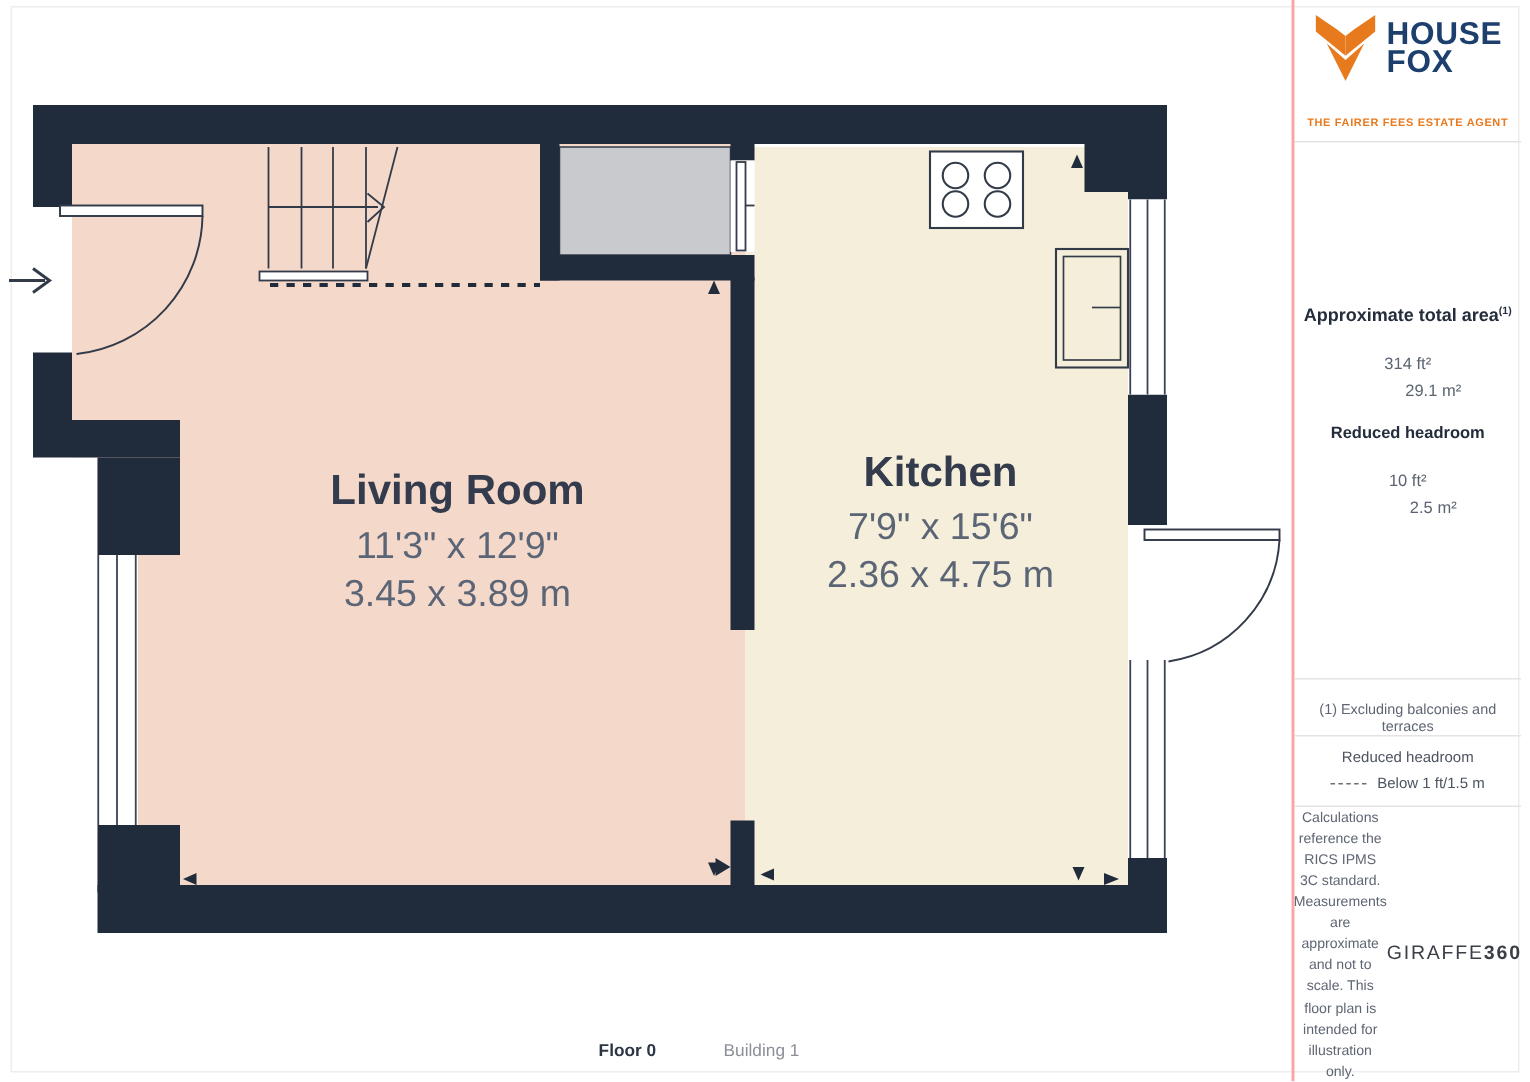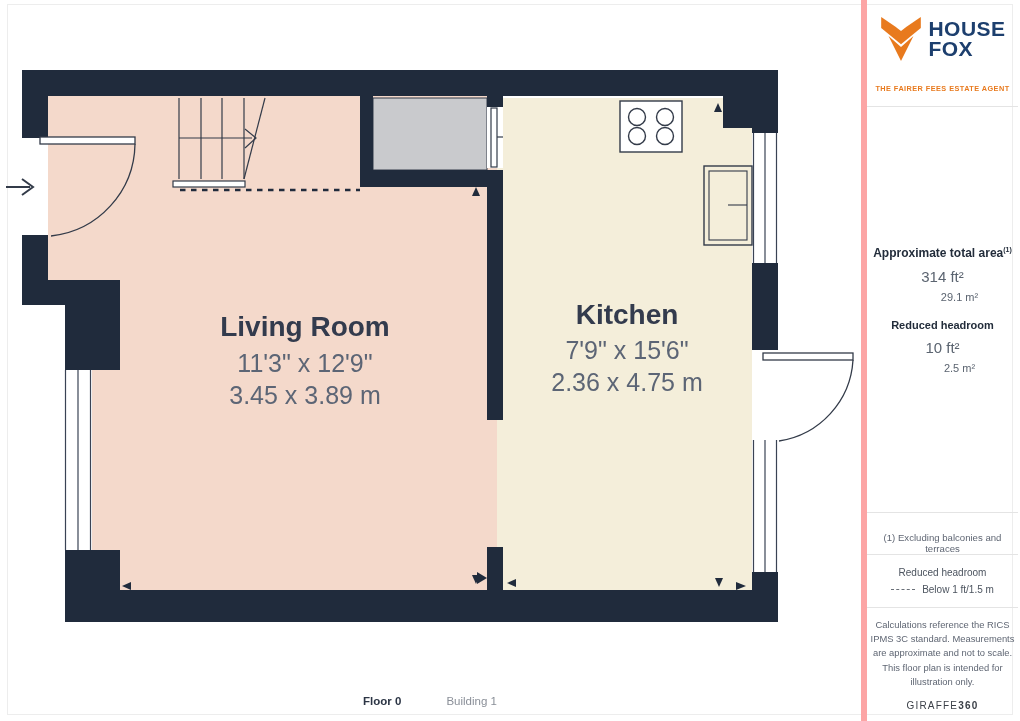--- a/index.html
+++ b/index.html
@@ -1,47 +1,47 @@
 <!DOCTYPE html>
 <html><head>
 <meta charset="utf-8">
 <style>
   html,body{margin:0;padding:0;background:#ffffff;}
   #page{position:relative;width:1020px;height:721px;background:#ffffff;overflow:hidden;
         font-family:"Liberation Sans", sans-serif;}
   #frame{position:absolute;left:7px;top:4px;width:1004px;height:709px;border:1px solid #ededed;pointer-events:none;}
   #plan{position:absolute;left:0;top:0;}
   
-  #sidebar{position:absolute;left:861px;top:0;width:151px;height:721px;border-left:6px solid #fca5a5;
+  #sidebar{position:absolute;left:861px;top:0;width:151px;height:721px;border-left:2px solid #fca5a5;
            display:flex;flex-direction:column;}
   .sb-sec{border-bottom:1px solid #e4e4e4;box-sizing:border-box;}
   #sec-logo{height:107px;display:flex;flex-direction:column;align-items:center;justify-content:center;}
   .logo-row{display:flex;align-items:center;gap:5px;}
   .logo-words{display:flex;flex-direction:column;line-height:0.92;}
   .logo-word{font-size:21px;font-weight:bold;color:#1d3f6e;letter-spacing:0.5px;}
   .logo-tag{margin-top:20px;font-size:7.3px;font-weight:bold;color:#e87a1e;letter-spacing:0.45px;white-space:nowrap;}
   #sec-area{height:406px;display:flex;flex-direction:column;align-items:center;justify-content:center;text-align:center;}
   .area-title{font-size:12px;font-weight:bold;color:#232d3b;}
   .area-title sup{font-size:7px;}
-  .area-val{font-size:15px;color:#5b6470;margin-top:8px;text-align:right;}
+  .area-val{font-size:11px;color:#5b6470;margin-top:20px;text-align:right;}
   .area-val2{font-size:11px;color:#5b6470;margin-top:6px;margin-left:34px;}
   .rh-title{font-size:11px;font-weight:bold;color:#232d3b;margin-top:16px;}
   #sec-note{height:42px;display:flex;align-items:flex-end;justify-content:center;text-align:center;}
   .note-text{font-size:9.6px;color:#5f6673;}
   #sec-legend{height:53px;display:flex;flex-direction:column;align-items:center;justify-content:center;gap:6px;}
   .legend-title{font-size:10px;color:#4c545f;}
   .legend-row{font-size:10px;color:#4c545f;display:flex;align-items:center;}
   .dash-swatch{display:inline-block;width:24px;border-top:1.6px dashed #6a7078;margin-right:7px;}
-  #sec-disc{flex:1;display:flex;flex-direction:column;align-items:center;justify-content:center;text-align:center;border-bottom:none;}
+  #sec-disc{flex:1;display:flex;flex-direction:row;align-items:center;justify-content:center;text-align:center;border-bottom:none;}
   .disc-text{font-size:9.4px;color:#5f6673;line-height:1.5;width:146px;}
-  .giraffe{margin-top:11px;font-size:10px;color:#3a3f47;letter-spacing:1.2px;}
+  .giraffe{margin-top:11px;font-size:13px;color:#3a3f47;letter-spacing:1.2px;}
   .giraffe b{font-weight:bold;}
   
   #footer{position:absolute;left:0px;top:695px;width:860px;display:flex;justify-content:center;gap:14px;
-          font-size:11.5px;}
+          font-size:11.5px;padding-left:36px;}
   .floor-label{font-weight:bold;color:#2c3545;}
   .building-label{color:#8a8f98;margin-left:31px;}
 </style>
 </head>
 <body>
 
 <div id="page">
   <div id="frame"></div>
 
   <svg id="plan" width="860" height="721" viewBox="0 0 860 721">

